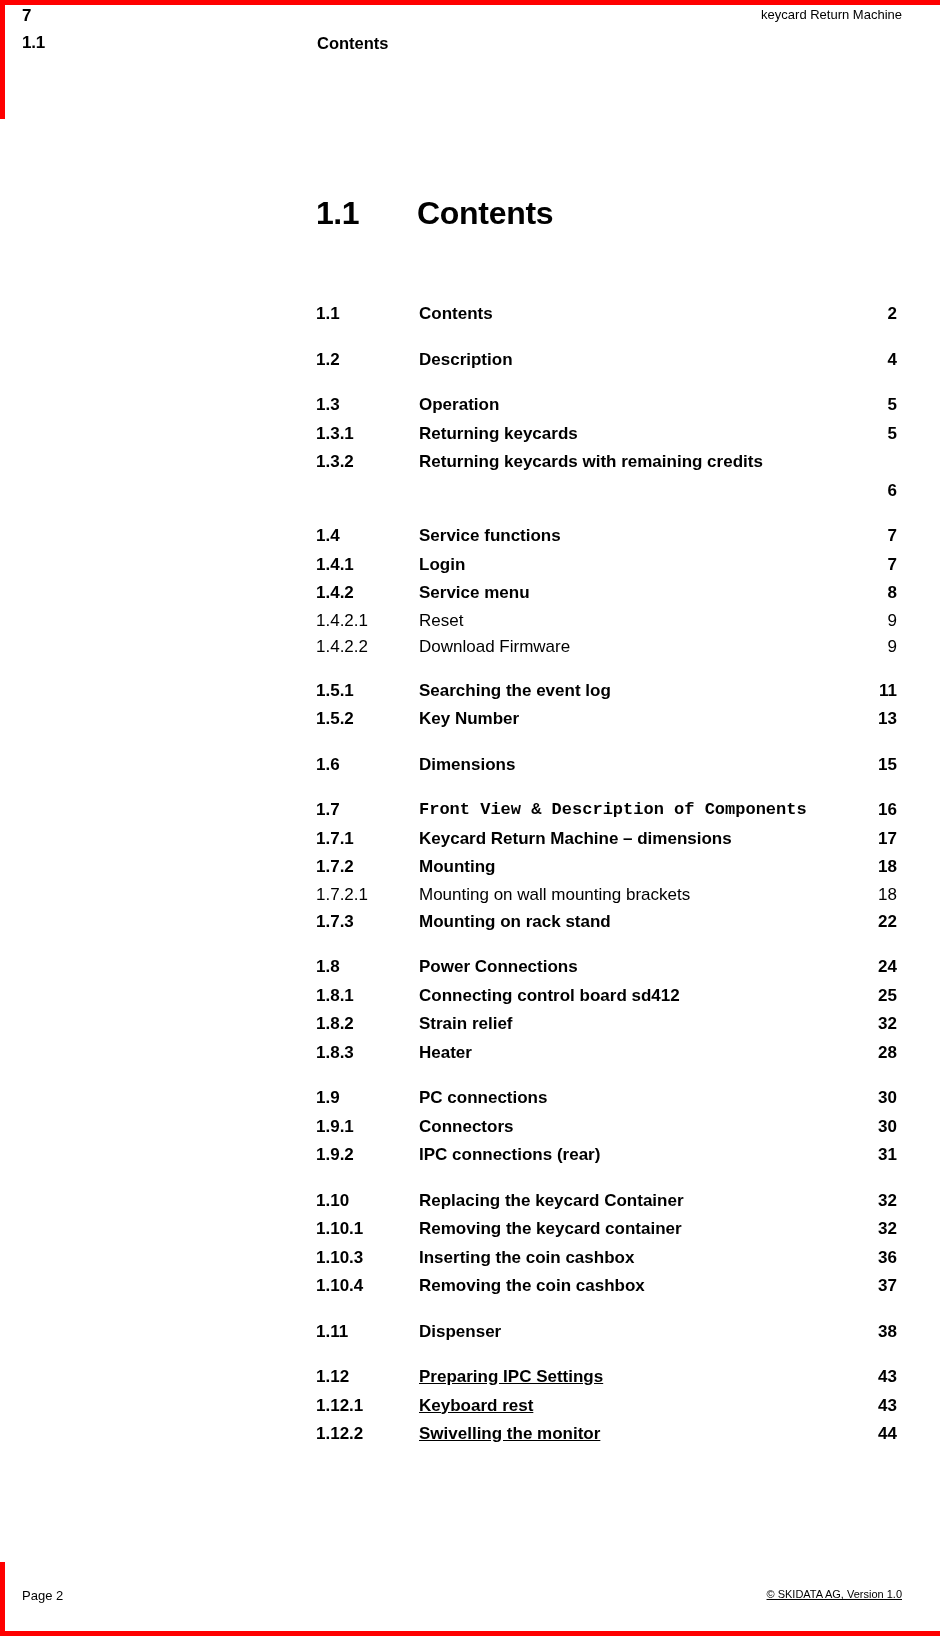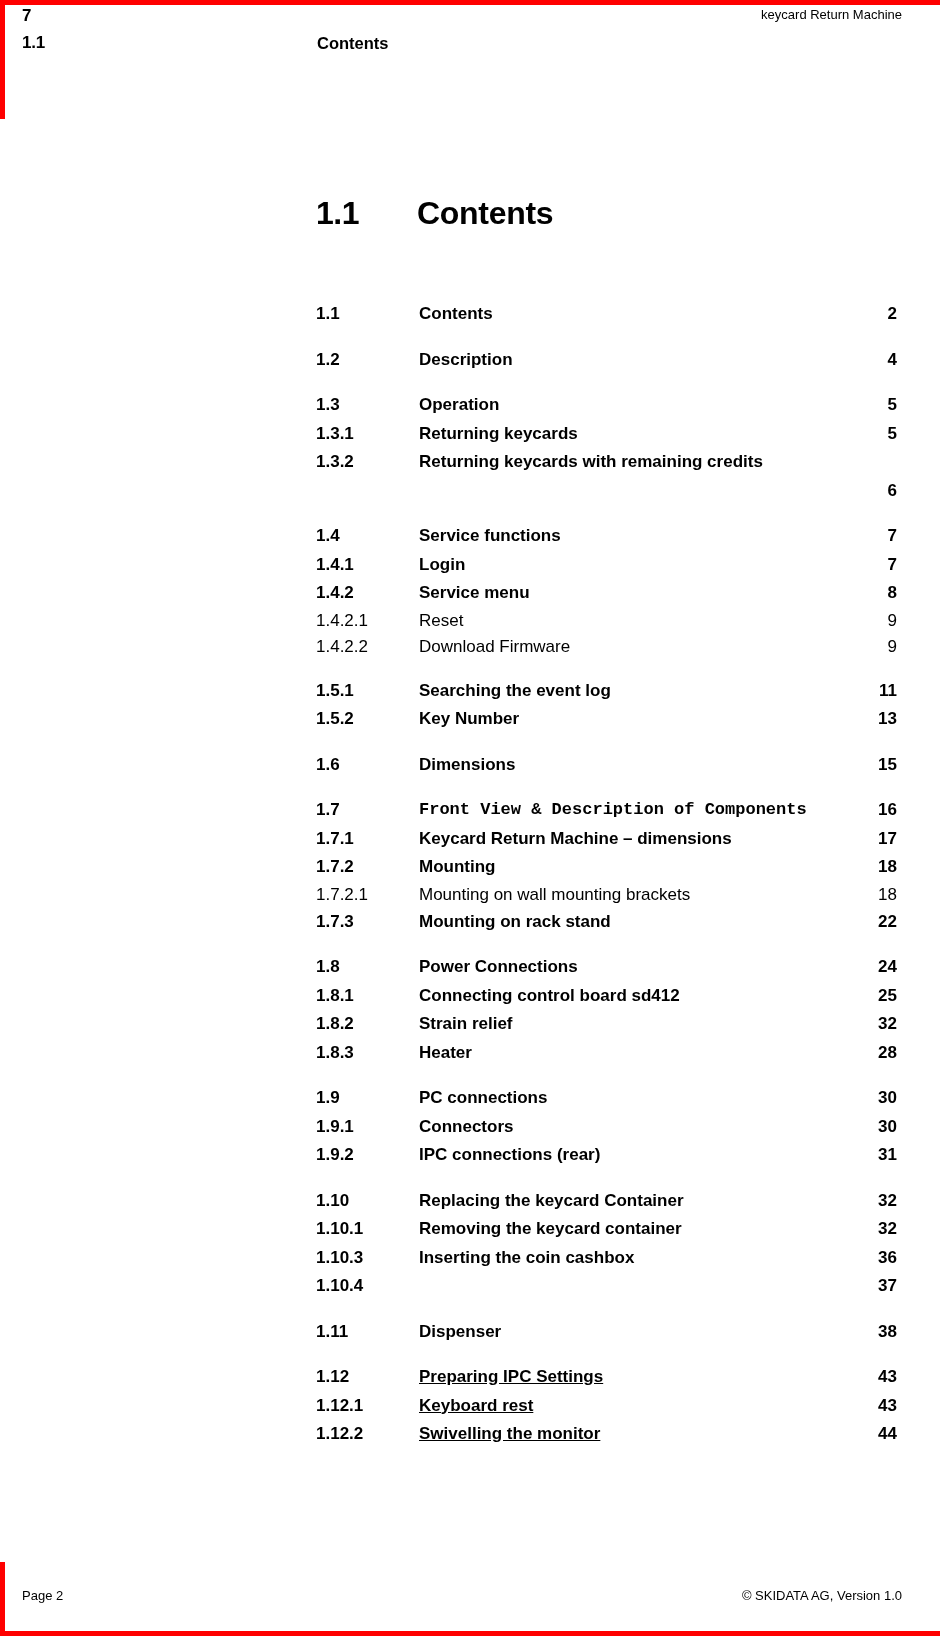--- a/index.html
+++ b/index.html
@@ -195,21 +195,22 @@
   .footer-left {
     position: absolute;
     left: 0;
     top: 0;
     font-size: 13px;
   }
   .footer-right {
     position: absolute;
     right: 0;
     top: 0;
-    font-size: 13px;
+    font-size: 11px;
+    text-decoration: underline;
   }
 </style>
 </head>
 <body>
 
 <div class="rule-top"></div>
 <div class="rule-left-top"></div>
 <div class="rule-left-bottom"></div>
 <div class="rule-bottom"></div>
 
@@ -384,20 +385,21 @@
         <span class="t-title">Removing the keycard container</span>
         <span class="t-page">32</span>
       </div>
       <div class="toc-row lvl-b">
         <span class="t-num">1.10.3</span>
         <span class="t-title">Inserting the coin cashbox</span>
         <span class="t-page">36</span>
       </div>
       <div class="toc-row lvl-b">
         <span class="t-num">1.10.4</span>
+        <span class="t-title">Removing the coin cashbox</span>
         <span class="t-page">37</span>
       </div>
     </div>
     <div class="toc-group">
       <div class="toc-row lvl-b">
         <span class="t-num">1.11</span>
         <span class="t-title">Dispenser</span>
         <span class="t-page">38</span>
       </div>
     </div>

